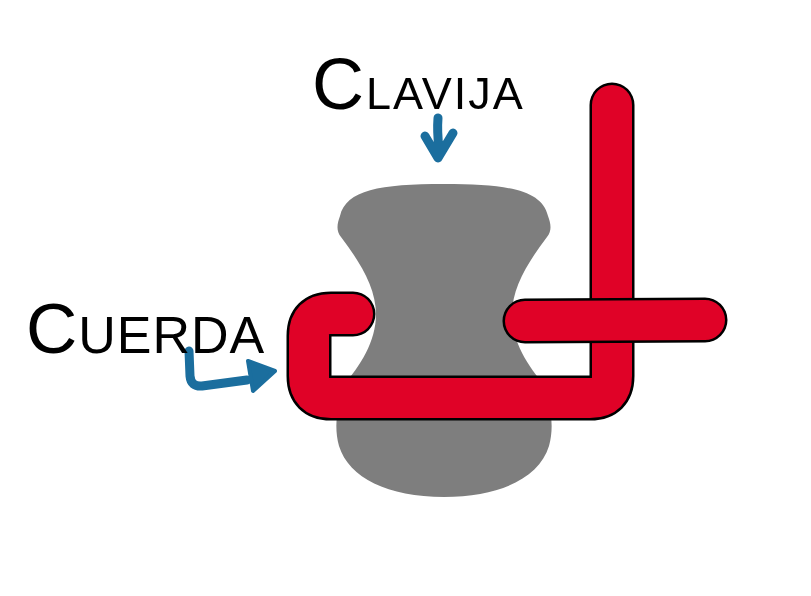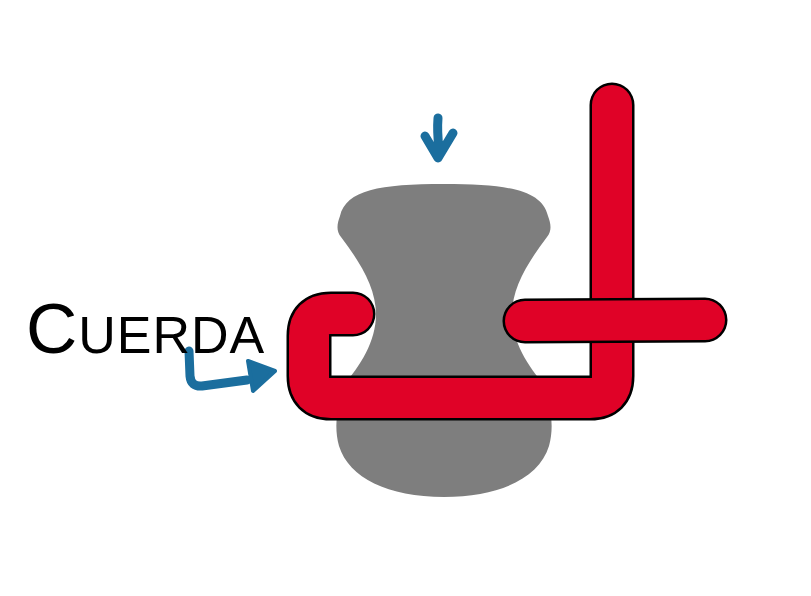--- a/index.html
+++ b/index.html
@@ -103,16 +103,17 @@
 
     <path class="arrow-stroke" d="M 438 118 C 437 130 438 140 439 149
              M 425 136 L 438 158 L 453 133" stroke="#1B6E9E"></path>
 
     <g>
       <path class="arrow-stroke" d="M 189 351 L 190 376 Q 191 387 202 386 L 247 380" stroke="#1B6E9E"></path>
       <path class="arrow-head" stroke="#1B6E9E" d="M 248 361 L 275 371 L 253 391 Z" fill="#1B6E9E"></path>
     </g>
   </svg>
 
+  <div class="label clavija">CLAVIJA</div>
 
   <div class="label cuerda">CUERDA</div>
 
 </div>
 
 </body></html>

